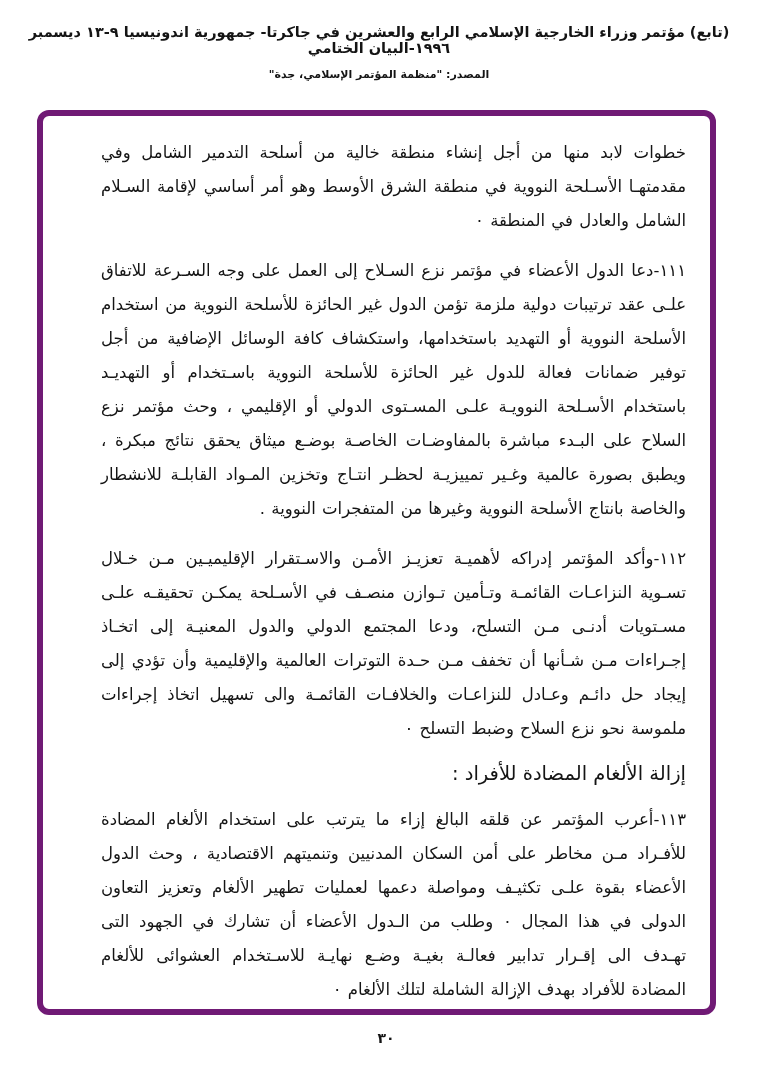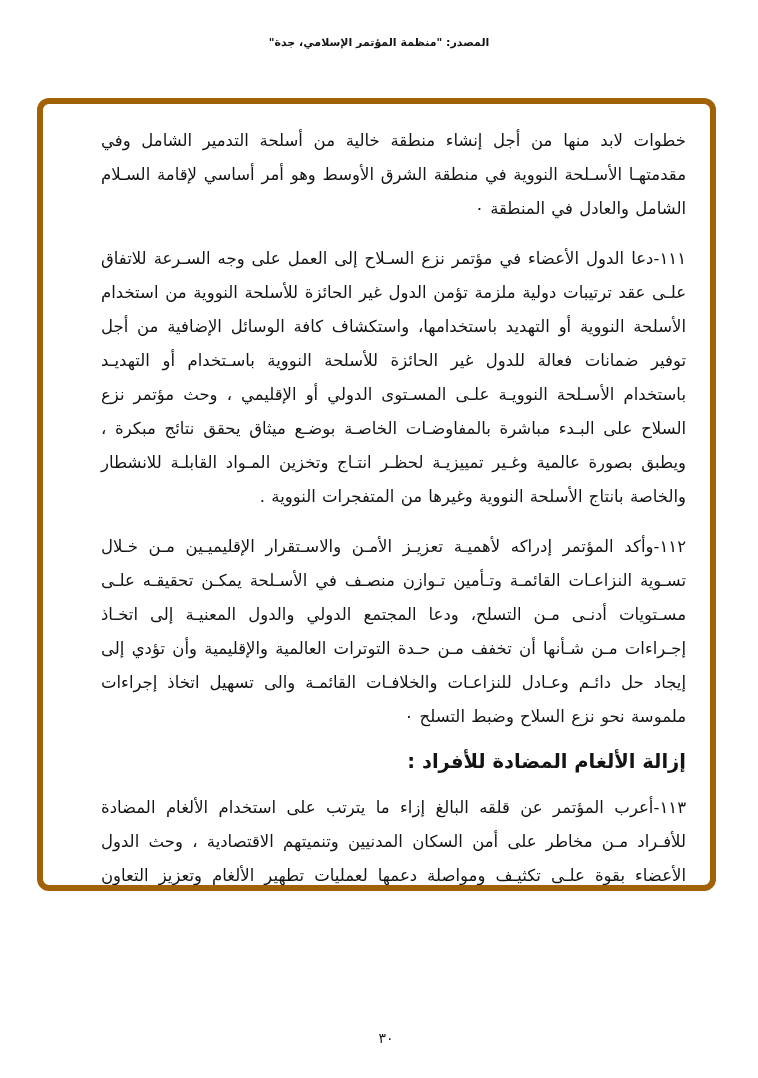--- a/index.html
+++ b/index.html
@@ -26,64 +26,65 @@
     letter-spacing: 0;
     padding: 0 14px;
   }
   .doc-header .line2 {
     font-size: 11px;
     margin-top: 12px;
   }
   .content-frame {
     position: absolute;
     left: 37px;
-    top: 98px;
+    top: 110px;
     width: 679px;
-    height: 793px;
+    height: 905px;
     box-sizing: border-box;
-    border: 6px solid #a16207;
+    border: 6px solid #701a75;
     border-radius: 12px;
     padding: 20px 24px 16px 58px;
     direction: rtl;
     overflow: hidden;
   }
   .body-par {
     font-size: 16.5px;
     line-height: 34px;
     text-align: justify;
     text-justify: inter-word;
     margin: 0 0 16px 0;
     word-spacing: 1px;
   }
   .body-par .pnum {
     white-space: nowrap;
   }
   .section-heading {
     font-size: 19.5px;
-    font-weight: bold;
+    font-weight: normal;
     text-align: right;
     margin: 10px 0 18px 0;
     direction: rtl;
   }
   .page-number {
     position: absolute;
     left: 0;
     right: 30px;
     top: 1030px;
     text-align: center;
     font-size: 14px;
-    font-weight: normal;
+    font-weight: bold;
     direction: rtl;
     margin-left: 44px;
   }
 </style>
 </head>
 <body>
 
 <div class="doc-header">
+  <div class="line1">(تابع) مؤتمر وزراء الخارجية الإسلامي الرابع والعشرين في جاكرتا- جمهورية اندونيسيا ٩-١٣ ديسمبر ١٩٩٦-البيان الختامي</div>
   <div class="line2">المصدر: "منظمة المؤتمر الإسلامي، جدة"</div>
 </div>
 
 <div class="content-frame">
 
   <p class="body-par">خطوات لابد منها من أجل إنشاء منطقة خالية من أسلحة التدمير الشامل وفي مقدمتهـا الأسـلحة النووية في منطقة الشرق الأوسط وهو  أمر أساسي لإقامة السـلام الشامل والعادل في المنطقة ٠</p>
 
   <p class="body-par">
     <span class="pnum">١١١-</span><span>دعا الدول الأعضاء في مؤتمر نزع السـلاح إلى العمل على وجه السـرعة للاتفاق علـى عقد ترتيبات دولية ملزمة تؤمن الدول غير الحائزة للأسلحة النووية من استخدام الأسلحة النووية أو التهديد باستخدامها، واستكشاف كافة الوسائل الإضافية من أجل توفير ضمانات فعالة للدول غير الحائزة للأسلحة النووية باسـتخدام أو التهديـد باستخدام الأسـلحة النوويـة  علـى المسـتوى الدولي أو الإقليمي ، وحث  مؤتمر نزع السلاح على البـدء مباشرة بالمفاوضـات الخاصـة بوضـع ميثاق يحقق نتائج مبكرة ، ويطبق بصورة عالمية وغـير تمييزيـة لحظـر انتـاج وتخزين المـواد القابلـة للانشطار والخاصة بانتاج الأسلحة النووية وغيرها من المتفجرات النووية .</span>
   </p>

